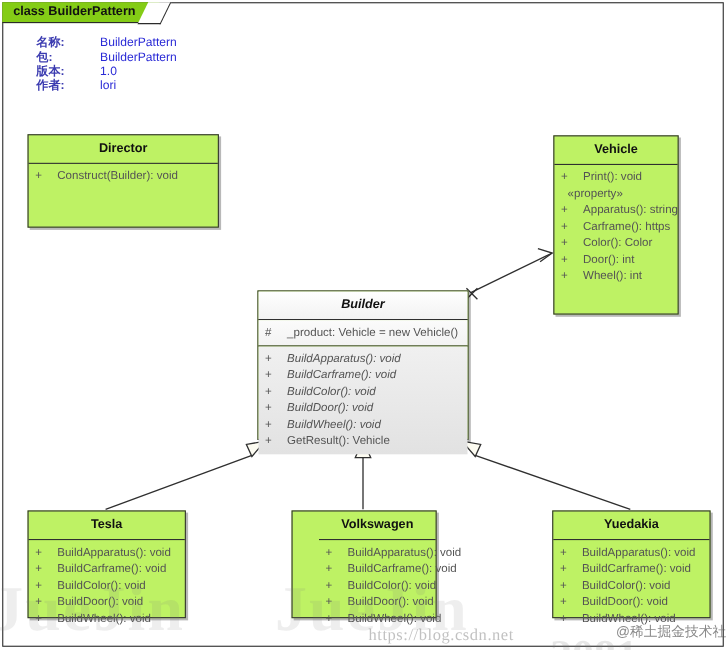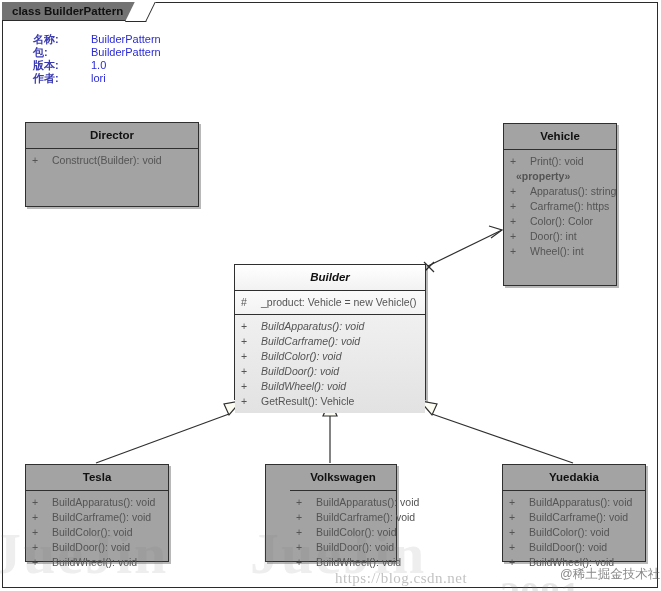--- a/index.html
+++ b/index.html
@@ -25,21 +25,21 @@
   }
   #title-tab {
     position: absolute;
     left: 2px; top: 2px;
     height: 19px;
     padding: 0 22px 0 10px;
     line-height: 19px;
     font-size: 11.5px;
     font-weight: bold;
     color: #111111;
-    background: #737373;
+    background: #84cc16;
     border-right: none;
     border-bottom: 1px solid #2b2b2b;
     white-space: nowrap;
     z-index: 6;
   }
   #title-tab::after {
     content: "";
     position: absolute;
     right: -1px; top: 0;
     width: 20px; height: 19px;
@@ -63,21 +63,21 @@
     color: #3b3bb0;
     font-weight: bold;
   }
   .meta-val { color: #2a2ad6; }
   .meta-val.plain { color: #2a2ad6; font-weight: normal; }
 
   
   .uml {
     position: absolute;
     border: 1px solid #2f2f2f;
-    background: #a3a3a3;
+    background: #bef264;
     z-index: 4;
     box-shadow: 2px 2px 0 rgba(0,0,0,0.28);
   }
   .uml .cls-title {
     text-align: center;
     font-size: 11.5px;
     font-weight: bold;
     color: #111111;
     padding: 6px 4px 6px 4px;
     border-bottom: 1px solid #2f2f2f;
@@ -103,21 +103,20 @@
     color: #545454;
     flex: 0 0 20px;
   }
   .uml .mname { color: #545454; }
   .uml .stereo {
     font-size: 10.5px;
     line-height: 15px;
     color: #545454;
     padding: 0 20px 0 12px;
     white-space: nowrap;
-    font-weight: bold;
   }
 
   
   .uml.shaded .cls-title { background: linear-gradient(#ffffff, #f2f2f2); }
   .uml.shaded .cls-section { background: linear-gradient(#f0f0f0, #e2e2e2); }
   .uml.shaded .cls-section.attr { background: linear-gradient(#fbfbfb, #f3f3f3); }
   .uml.abstract .cls-title { font-style: italic; }
   .uml .member.italic .mname { font-style: italic; }
 
   

